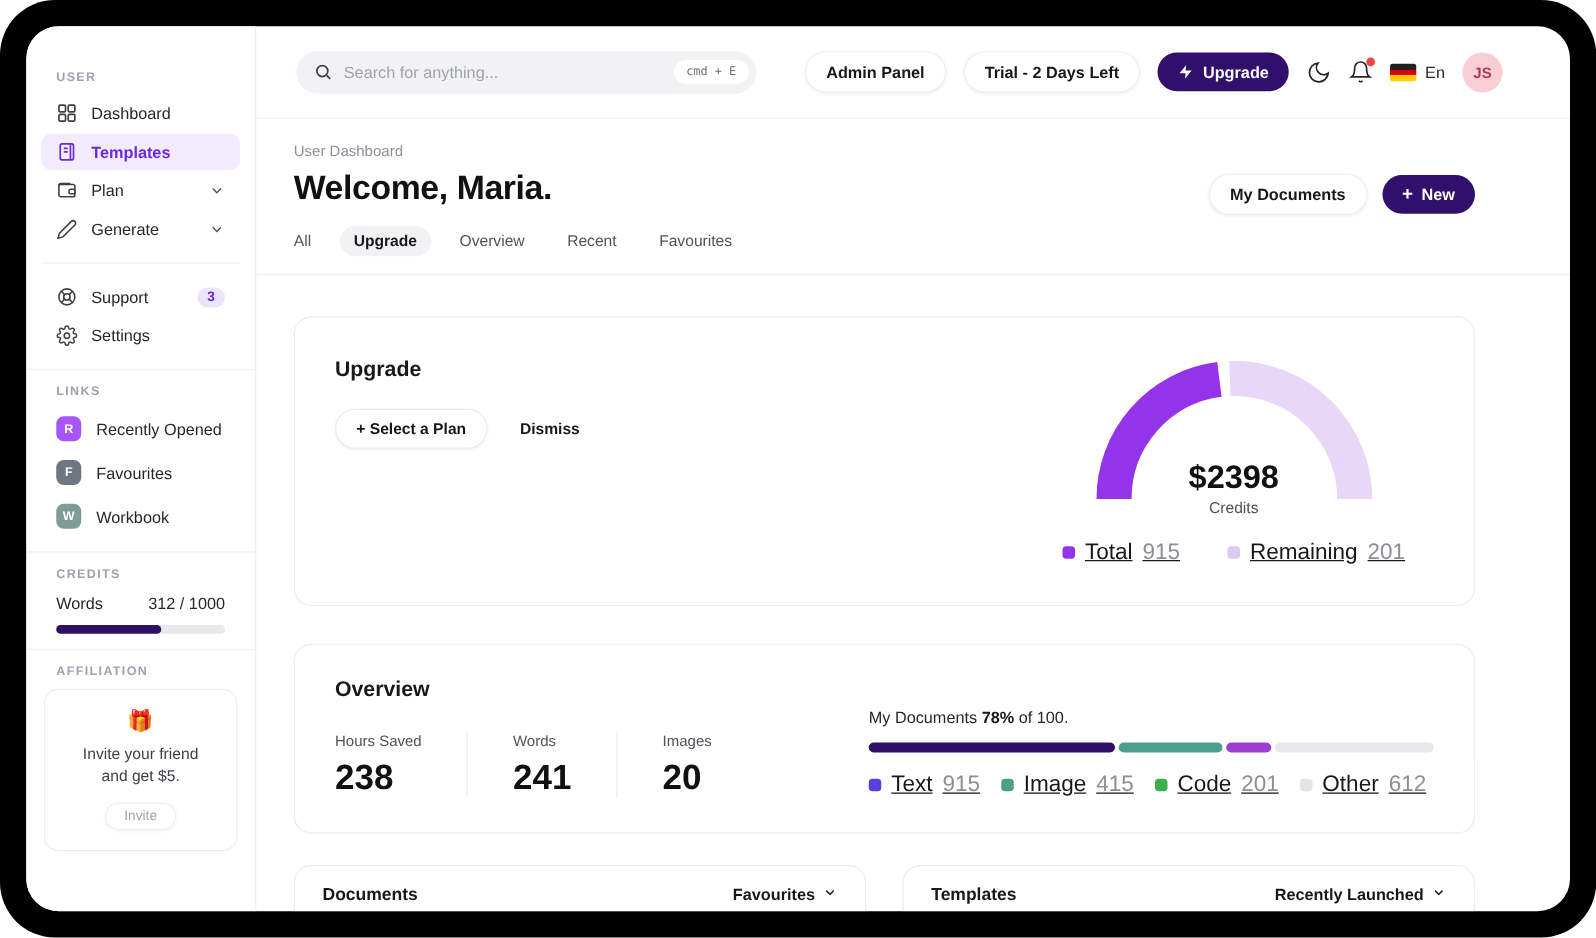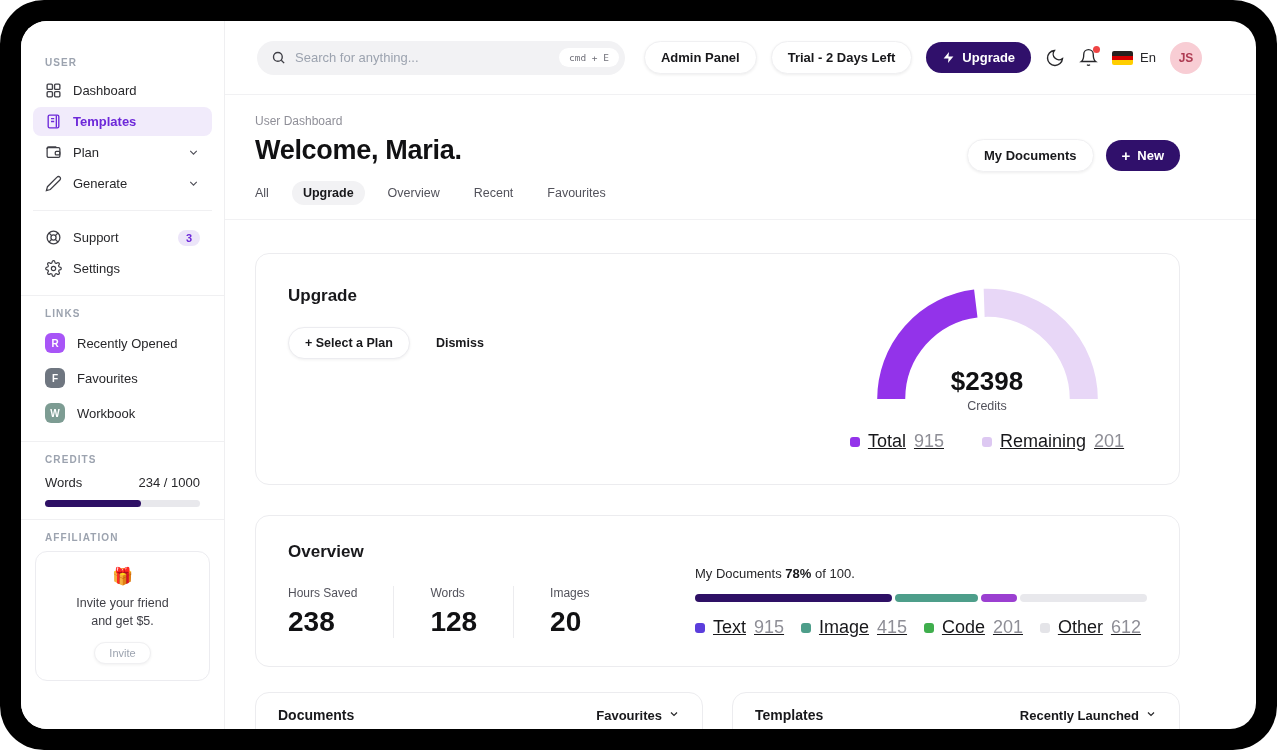--- a/index.html
+++ b/index.html
@@ -1,21 +1,21 @@
 <!DOCTYPE html>
 <html><head>
 <meta charset="utf-8">
 <style>
   * { margin:0; padding:0; box-sizing:border-box; }
   html,body { width:1277px; height:750px; background:#fff; font-family:"Liberation Sans","DejaVu Sans",sans-serif; }
   .frame { position:absolute; inset:0; width:1277px; height:750px; background:#000; border-radius:44px; }
   .window { position:absolute; inset:21px; background:#fff; border-radius:26px; overflow:hidden; display:flex; }
 
   
-  .sidebar { width:204px; flex-shrink:0; border-right:1px solid #efeff1; padding-top:36px; background:#fff; }
+  .sidebar { width:184px; flex-shrink:0; border-right:1px solid #efeff1; padding-top:36px; background:#fff; }
   .sec-label { font-size:10px; font-weight:700; letter-spacing:1.1px; color:#9ca3af; margin:0 0 8px 24px; }
   .nav { padding:0 12px; }
   .nav-item { display:flex; align-items:center; gap:11px; padding:6px 12px; border-radius:8px; margin-bottom:2px; cursor:pointer; }
   .nav-item .lbl { font-size:13px; color:#27272a; }
   .nav-item.active { background:#f1ebfb; }
   .nav-item.active .lbl { color:#6d28d9; font-weight:700; }
   .nav-item .chev { margin-left:auto; display:flex; }
   .nav-item .badge { margin-left:auto; background:#ece5f9; color:#6d28d9; font-size:11px; font-weight:600; padding:2px 8px; border-radius:999px; }
   .icon { display:flex; align-items:center; justify-content:center; }
   .divider { border-top:1px solid #f0f0f2; margin:12px 0; }
@@ -200,21 +200,21 @@
       </div>
       <div class="link-row">
         <span class="link-badge" style="background: rgb(125, 156, 147);">W</span>
         <span class="lbl">Workbook</span>
       </div>
     </div>
     <div class="divider"></div>
     <div class="sec-label">CREDITS</div>
     <div class="credits-row">
       <span>Words</span>
-      <span>234 / 1000</span>
+      <span>312 / 1000</span>
     </div>
     <div class="credits-track">
       <div class="credits-fill" style="width: 62%;"></div>
     </div>
     <div class="divider"></div>
     <div class="sec-label">AFFILIATION</div>
     <div class="aff-card">
       <div class="aff-emoji">🎁</div>
       <div class="aff-text">
         <span>Invite your friend</span><br>
@@ -327,21 +327,21 @@
         <section class="card overview-card">
           <div>
             <h2 class="ov-title">Overview</h2>
             <div class="stats">
               <div class="stat">
                 <div class="stat-label">Hours Saved</div>
                 <div class="stat-value">238</div>
               </div>
               <div class="stat">
                 <div class="stat-label">Words</div>
-                <div class="stat-value">128</div>
+                <div class="stat-value">241</div>
               </div>
               <div class="stat">
                 <div class="stat-label">Images</div>
                 <div class="stat-value">20</div>
               </div>
             </div>
           </div>
           <div class="ov-right">
             <div class="ov-line"><span>My Documents</span> <b>78%</b> <span>of 100.</span></div>
             <div class="bar-track">

